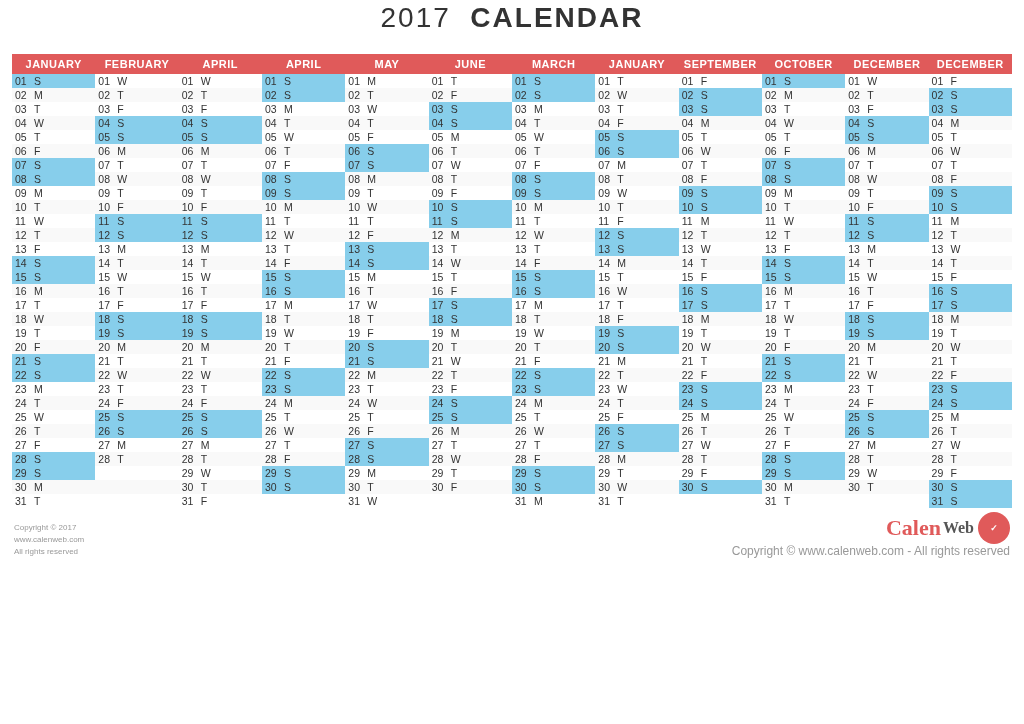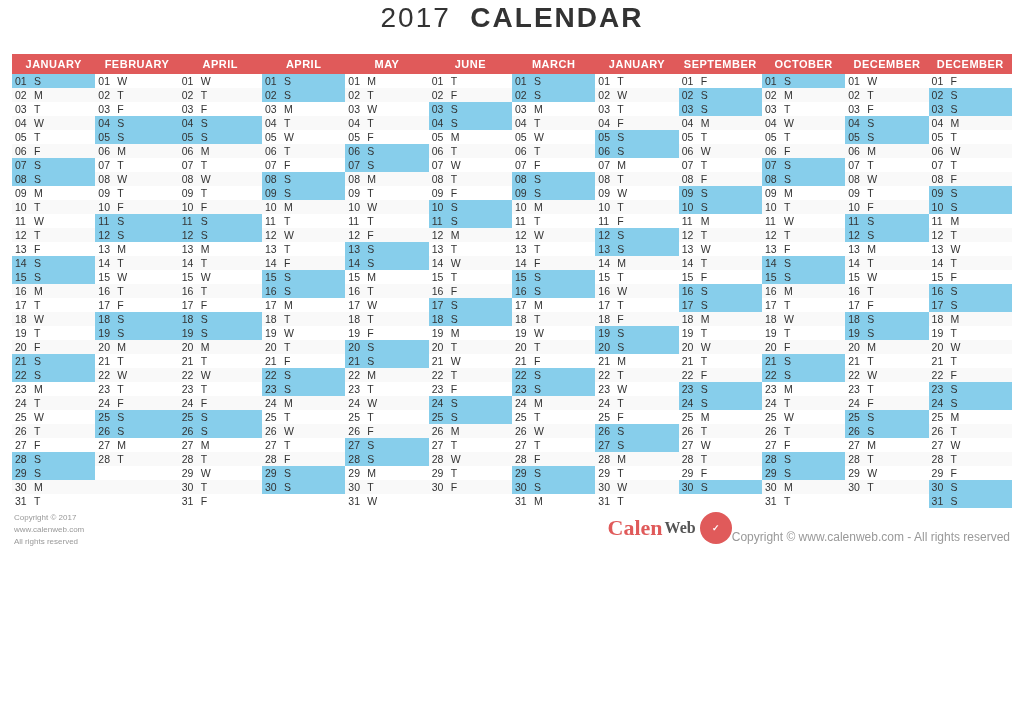--- a/index.html
+++ b/index.html
@@ -68,32 +68,32 @@
     }
     .day-letter {
       color: #333;
     }
     .highlight {
       background-color: #87CEEB !important;
     }
     .footer-area {
       display: flex;
       justify-content: space-between;
-      align-items: flex-start;
+      align-items: flex-end;
       margin-top: 4px;
       padding: 0 2px;
     }
     .copyright-left {
       font-size: 8px;
       color: #999;
       line-height: 1.5;
     }
     .brand-right {
       display: flex;
-      flex-direction: row;
+      flex-direction: column;
       align-items: flex-end;
     }
     .copyright-bottom {
       font-size: 12px;
       color: #999;
     }
     .logo-circle {
       display: inline-block;
       width: 32px;
       height: 32px;

